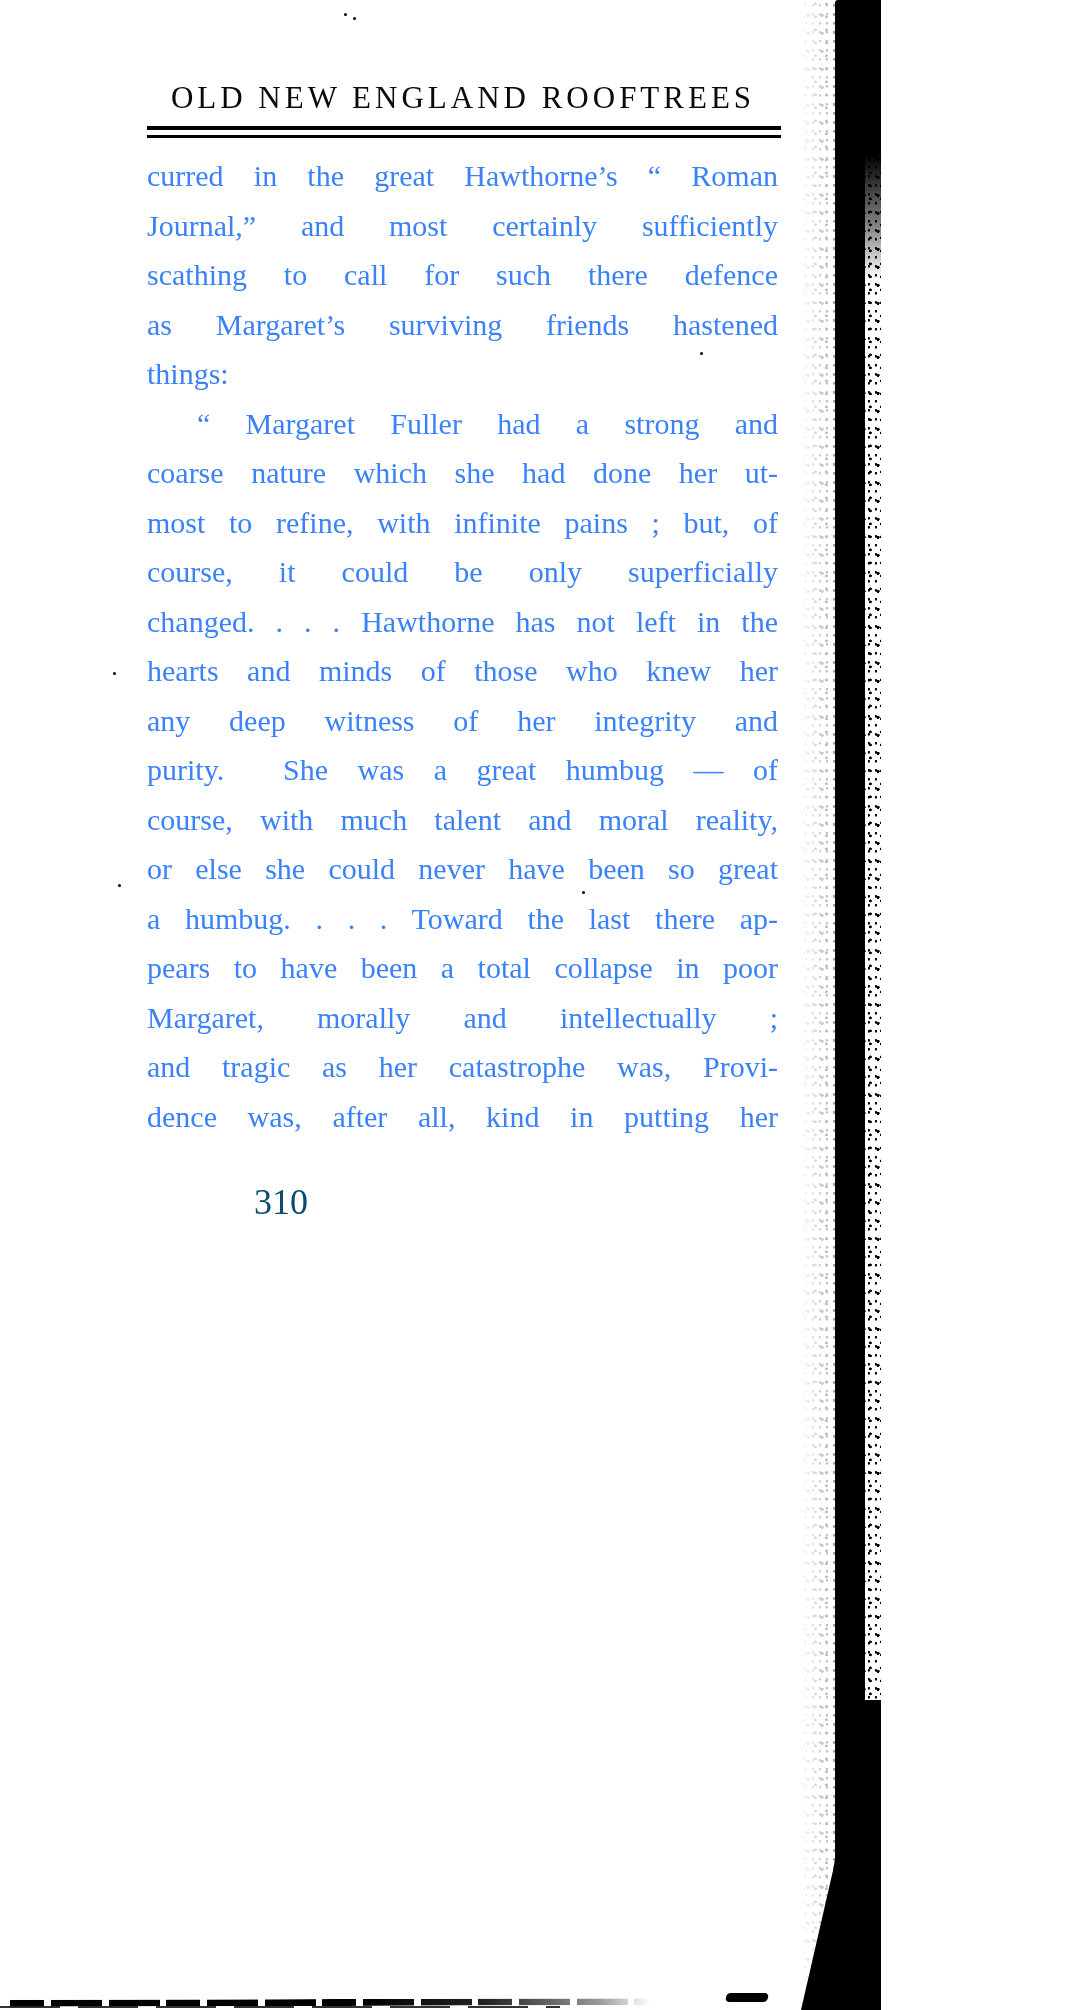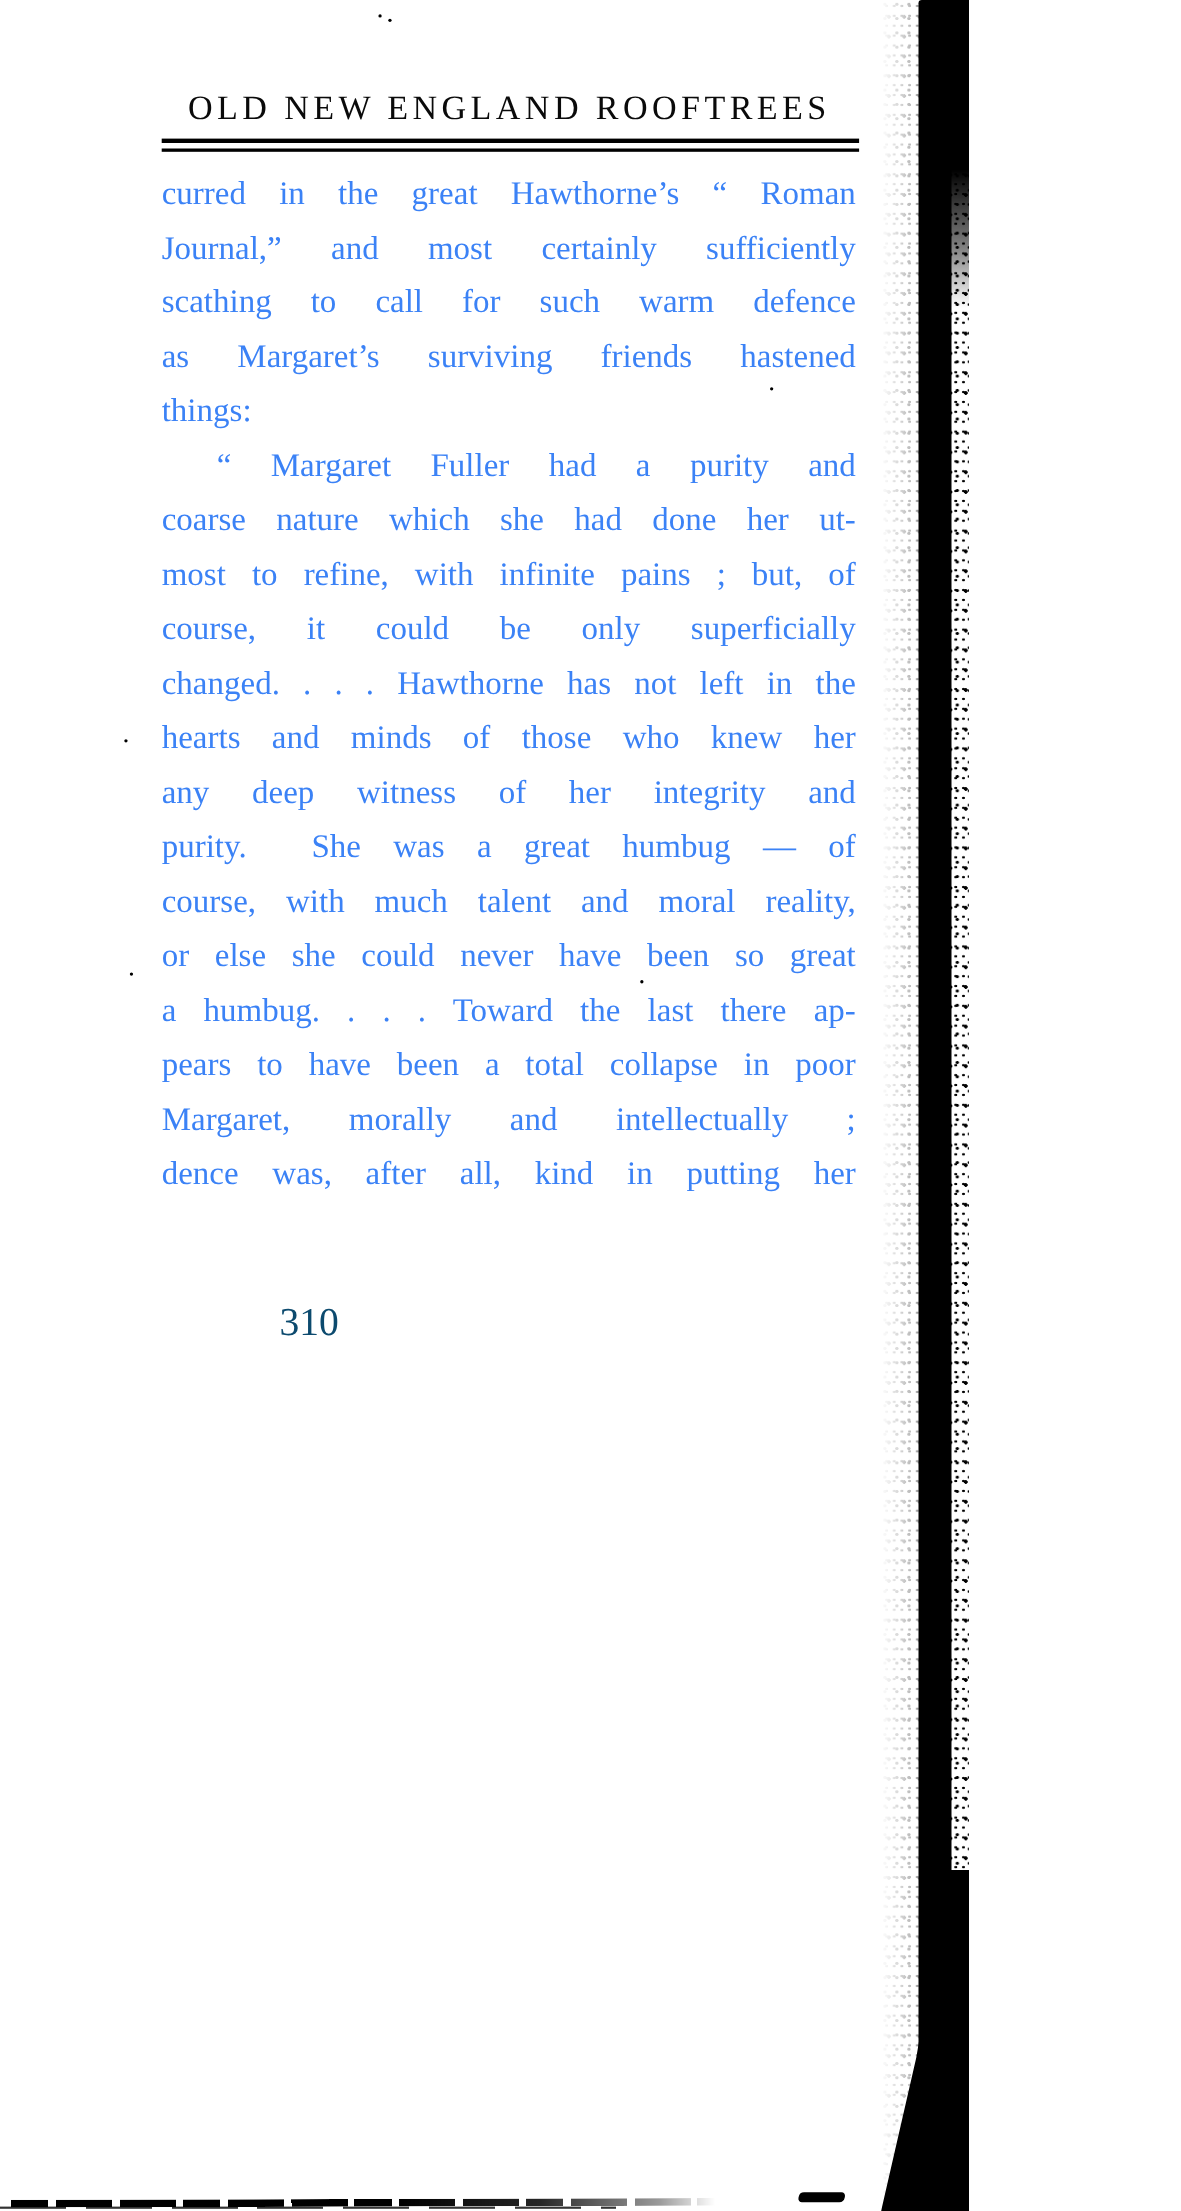--- a/index.html
+++ b/index.html
@@ -125,36 +125,37 @@
 <div class="page">
 
   <div class="running-head">OLD NEW ENGLAND ROOFTREES</div>
 
   <div class="head-rule"></div>
 
   <div class="page-text">
 
   <div class="line j">curred in the great Hawthorne’s “ Roman</div>
       <div class="line j">Journal,” and most certainly sufficiently</div>
-      <div class="line j">scathing to call for such warm defence</div>
+      <div class="line j">scathing to call for such there defence</div>
       <div class="line j">as Margaret’s surviving friends hastened</div>
       <div class="line l">things:</div>
-      <div class="line j ind">“ Margaret Fuller had a purity and</div>
+      <div class="line j ind">“ Margaret Fuller had a strong and</div>
       <div class="line j">coarse nature which she had done her ut-</div>
       <div class="line j">most to refine, with infinite pains ; but, of</div>
       <div class="line j">course, it could be only superficially</div>
       <div class="line j">changed. . . . Hawthorne has not left in the</div>
       <div class="line j">hearts and minds of those who knew her</div>
       <div class="line j">any deep witness of her integrity and</div>
       <div class="line j">purity.&nbsp; She was a great humbug — of</div>
       <div class="line j">course, with much talent and moral reality,</div>
       <div class="line j">or else she could never have been so great</div>
       <div class="line j">a humbug. . . . Toward the last there ap-</div>
       <div class="line j">pears to have been a total collapse in poor</div>
       <div class="line j">Margaret, morally and intellectually ;</div>
+      <div class="line j">and tragic as her catastrophe was, Provi-</div>
       <div class="line j">dence was, after all, kind in putting her</div>
     </div>
 
   <div class="page-number">310</div>
 
   <div class="gutter">
     <div class="speckles"></div>
     <div class="core"></div>
     <div class="top-cap"></div>
     <div class="bottom-wedge"></div>

